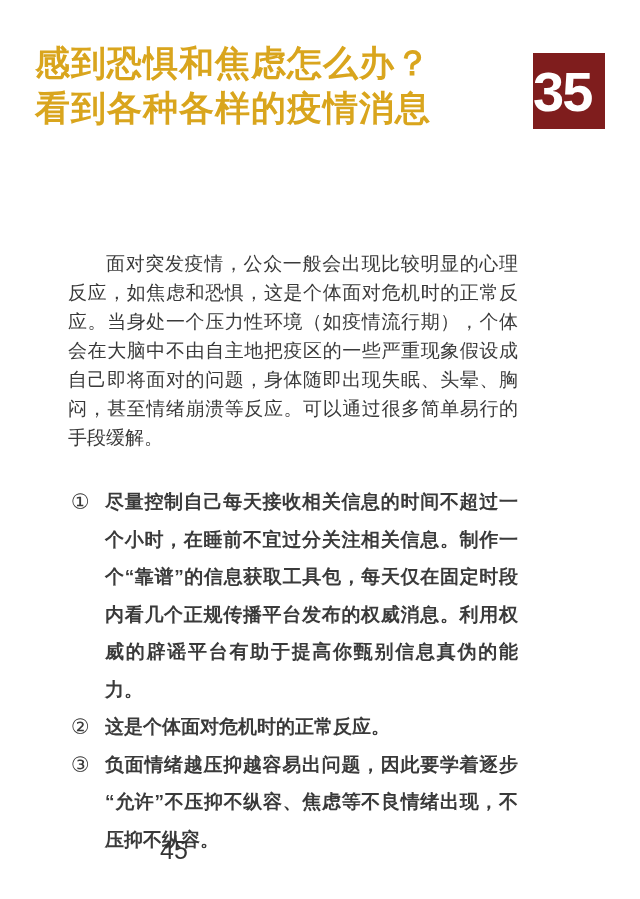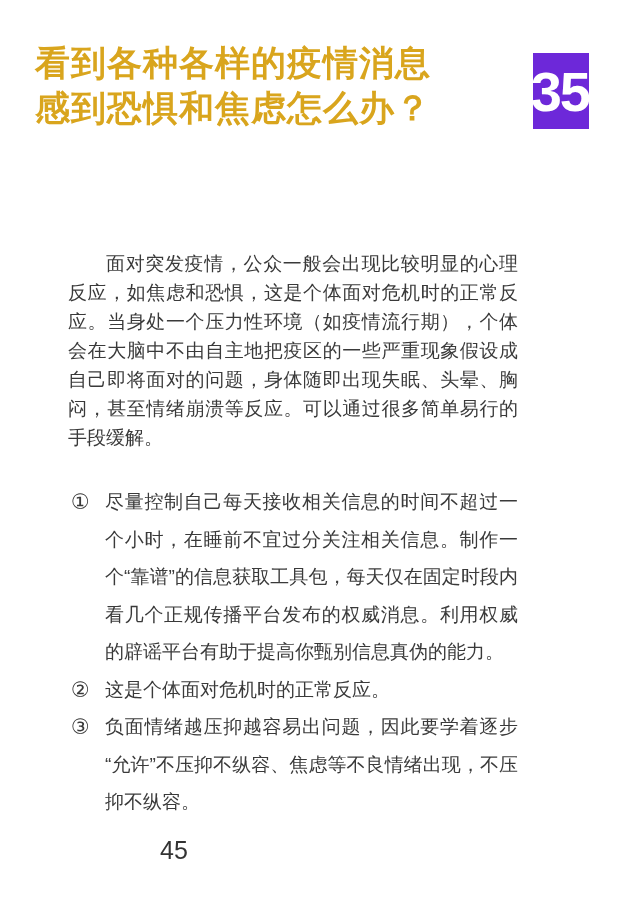--- a/index.html
+++ b/index.html
@@ -24,30 +24,30 @@
     color: #D9A51D;
     font-size: 35px;
     line-height: 45px;
     font-weight: 900;
     letter-spacing: 1px;
   }
   .badge {
     position: absolute;
     left: 533px;
     top: 53px;
-    width: 56px;
+    width: 72px;
     height: 76px;
-    background: #6d28d9;
+    background: #7f1d1d;
     color: #ffffff;
     font-size: 56px;
     font-weight: 700;
     letter-spacing: -2px;
     display: flex;
     align-items: center;
-    justify-content: flex-end;
+    justify-content: flex-start;
   }
   
   .intro {
     position: absolute;
     left: 68px;
     top: 230px;
     width: 450px;
     color: #3A3A3A;
     font-size: 19px;
     line-height: 29px;
@@ -72,39 +72,40 @@
     flex: 0 0 37px;
     width: 37px;
     padding-left: 3px;
     box-sizing: border-box;
     font-size: 21px;
   }
   .tip-text {
     flex: 1;
     text-align: justify;
     text-justify: inter-ideograph;
+    font-weight: bold;
   }
   
   .page-number {
     position: absolute;
     left: 160px;
     top: 836px;
     color: #333333;
     font-size: 25px;
     font-weight: 400;
   }
 </style>
 </head>
 <body>
 
 <div class="page">
 
   <div class="title">
+    <div>感到恐惧和焦虑怎么办？</div>
     <div>看到各种各样的疫情消息</div>
-    <div>感到恐惧和焦虑怎么办？</div>
   </div>
 
   <div class="badge">
     <span>35</span>
   </div>
 
   <p class="intro">面对突发疫情，公众一般会出现比较明显的心理反应，如焦虑和恐惧，这是个体面对危机时的正常反应。当身处一个压力性环境（如疫情流行期），个体会在大脑中不由自主地把疫区的一些严重现象假设成自己即将面对的问题，身体随即出现失眠、头晕、胸闷，甚至情绪崩溃等反应。可以通过很多简单易行的手段缓解。</p>
 
   <div class="tips-list">
     <div class="tip">

